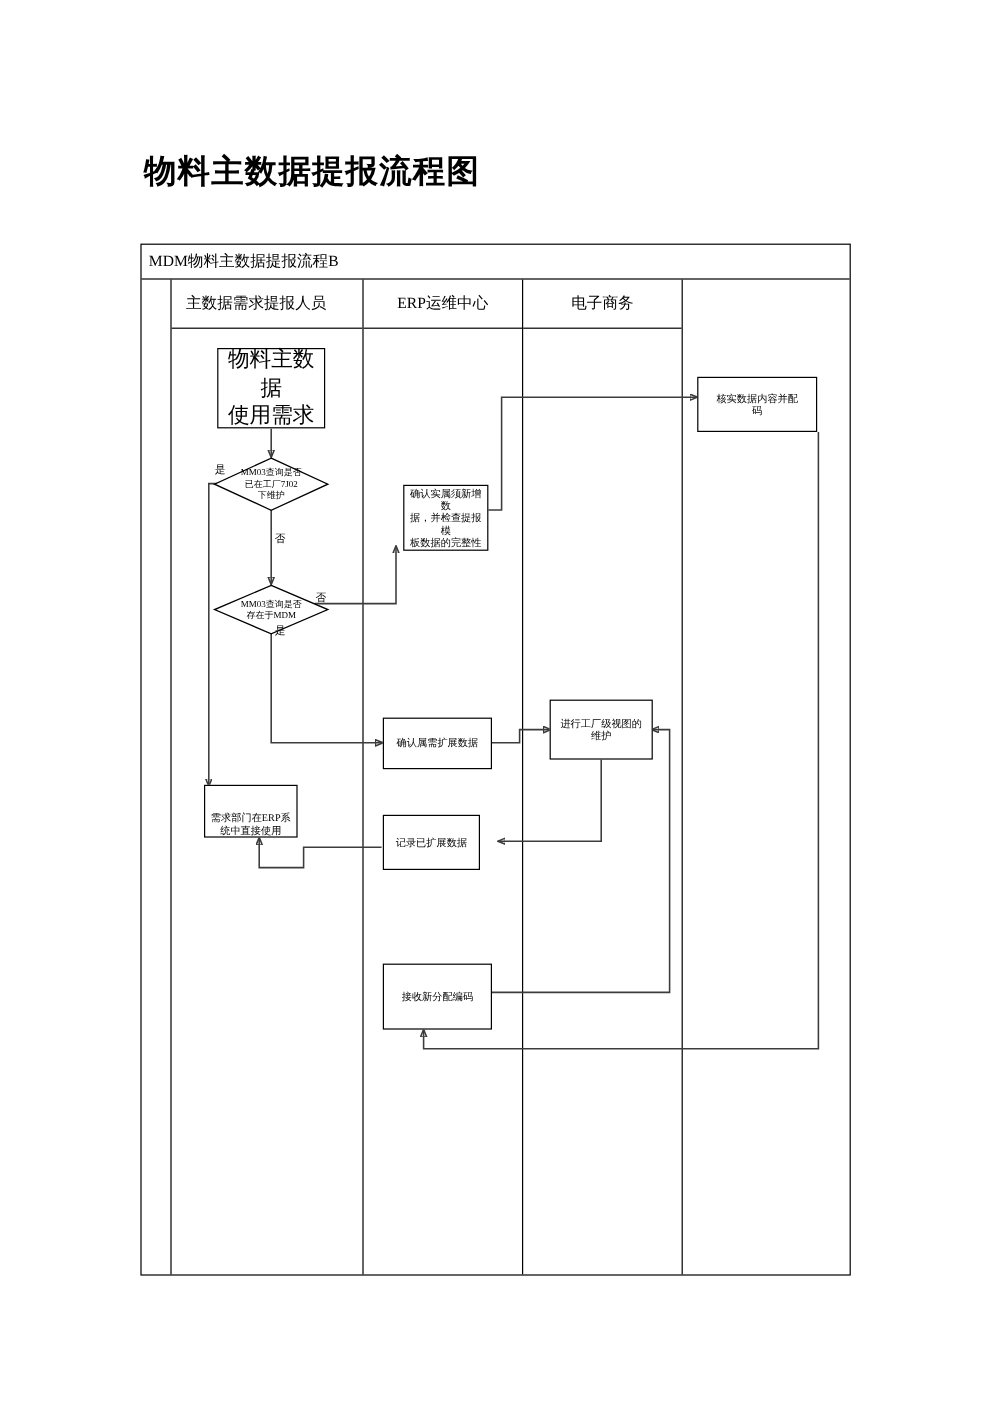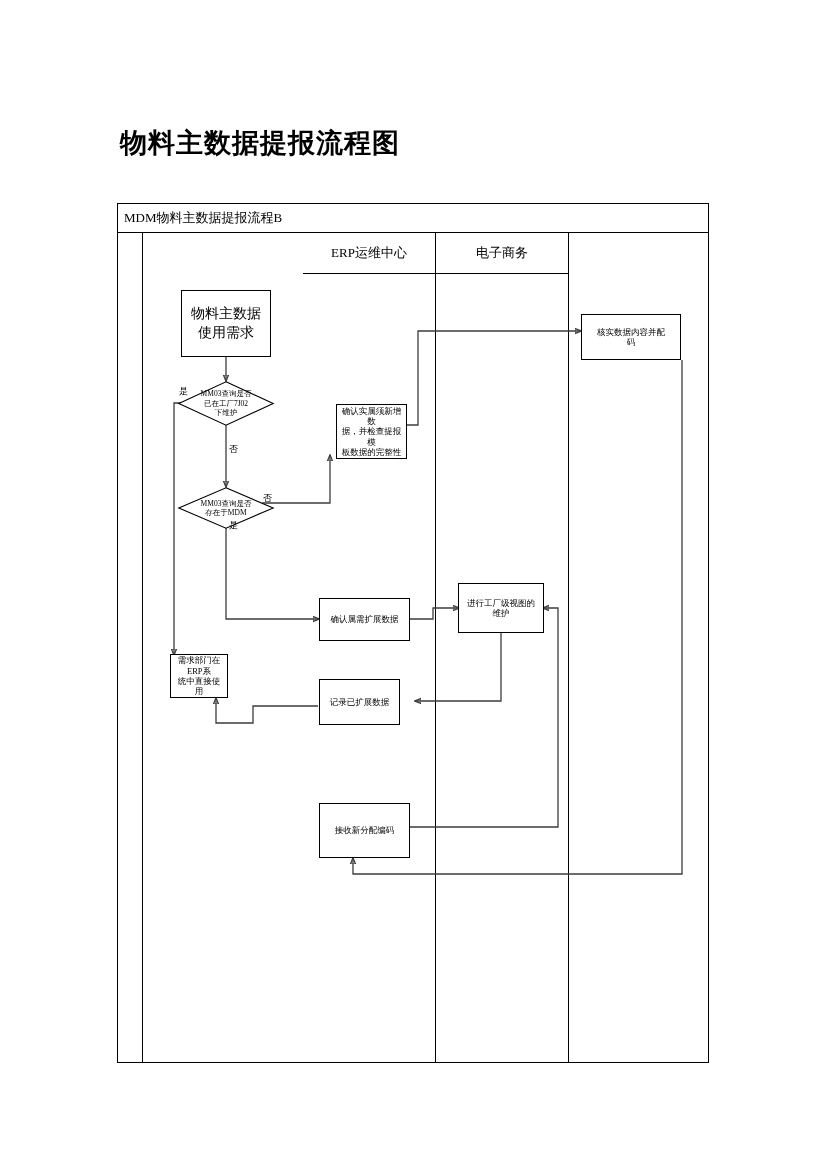--- a/index.html
+++ b/index.html
@@ -108,21 +108,21 @@
     display: flex;
     align-items: center;
     justify-content: center;
     text-align: center;
   }
   .node span {
     display: block;
     line-height: 1.22;
     padding: 0 3px;
   }
-  .node.big span { font-size: 14px; line-height: 1.3; }
+  .node.big span { font-size: 18px; line-height: 1.3; }
   .node.small span { font-size: 8.5px; }
 
   
   .diamond-wrap {
     position: absolute;
   }
   .diamond-wrap svg {
     position: absolute;
     left: 0; top: 0;
     overflow: visible;
@@ -174,20 +174,25 @@
   <div id="doc-title">物料主数据提报流程图</div>
 
   <div id="lane-table">
 
     <div id="lane-title-row">
       <div id="lane-title-text">MDM物料主数据提报流程B</div>
     </div>
 
     <div id="lane-gutter"></div>
 
+    <div class="lane-col divider" style="left:25px; width:160px;">
+      <div class="lane-head">
+        <div class="lane-head-text left-al">主数据需求提报人员</div>
+      </div>
+    </div>
 
     <div class="lane-col divider" style="left:185px; width:133px;">
       <div class="lane-head">
         <div class="lane-head-text">ERP运维中心</div>
       </div>
     </div>
 
     <div class="lane-col divider" style="left:318px; width:133px;">
       <div class="lane-head">
         <div class="lane-head-text">电子商务</div>
@@ -247,21 +252,21 @@
     <svg width="96" height="42">
       <polygon points="48,0.8 95.2,21 48,41.2 0.8,21" fill="#fff" stroke="#000" stroke-width="1.1"></polygon>
     </svg>
     <div class="diamond-label">
       <span>MM03查询是否<br>存在于MDM</span>
     </div>
   </div>
   <div class="branch-label" style="left:263px; top:493px;">否</div>
   <div class="branch-label" style="left:229px; top:520px;">是</div>
 
-  <div class="node small" style="left:170px; top:654px; width:58px; height:44px;">
+  <div class="node small" style="left:170px; top:654px; width:78px; height:44px;align-items:flex-end;">
     <span>需求部门在ERP系<br>统中直接使用</span>
   </div>
 
   <div class="node small" style="left:318px; top:404px; width:71px; height:55px;margin-left:18px;">
     <span>确认实属须新增数<br>据，并检查提报模<br>板数据的完整性</span>
   </div>
 
   <div class="node small" style="left:319px; top:598px; width:91px; height:43px;">
     <span>确认属需扩展数据</span>
   </div>

